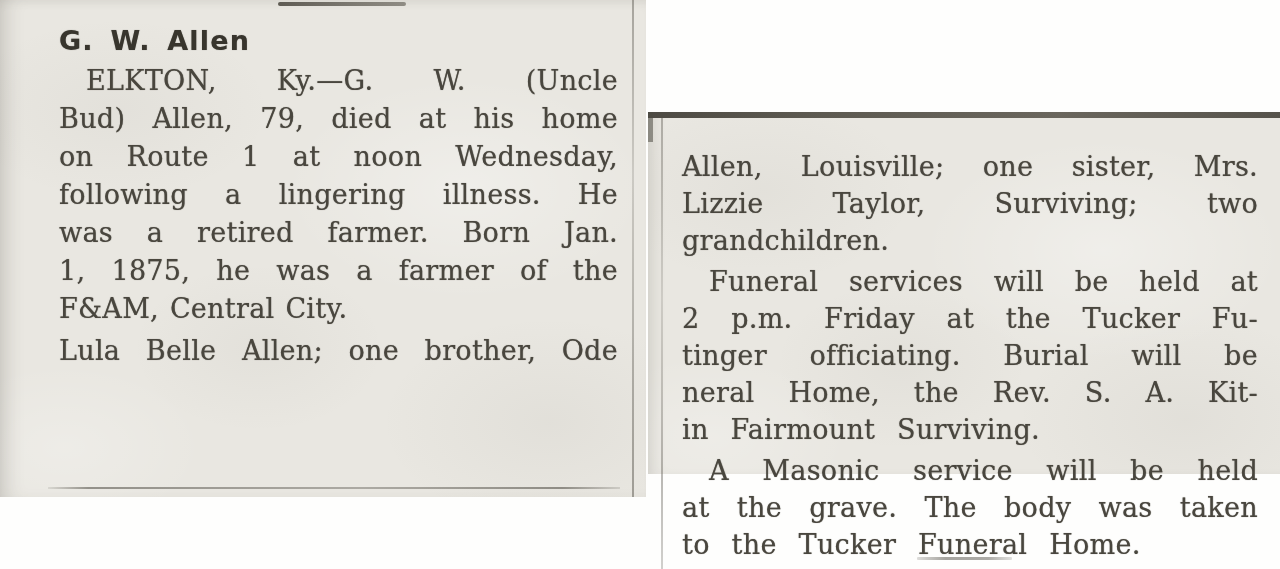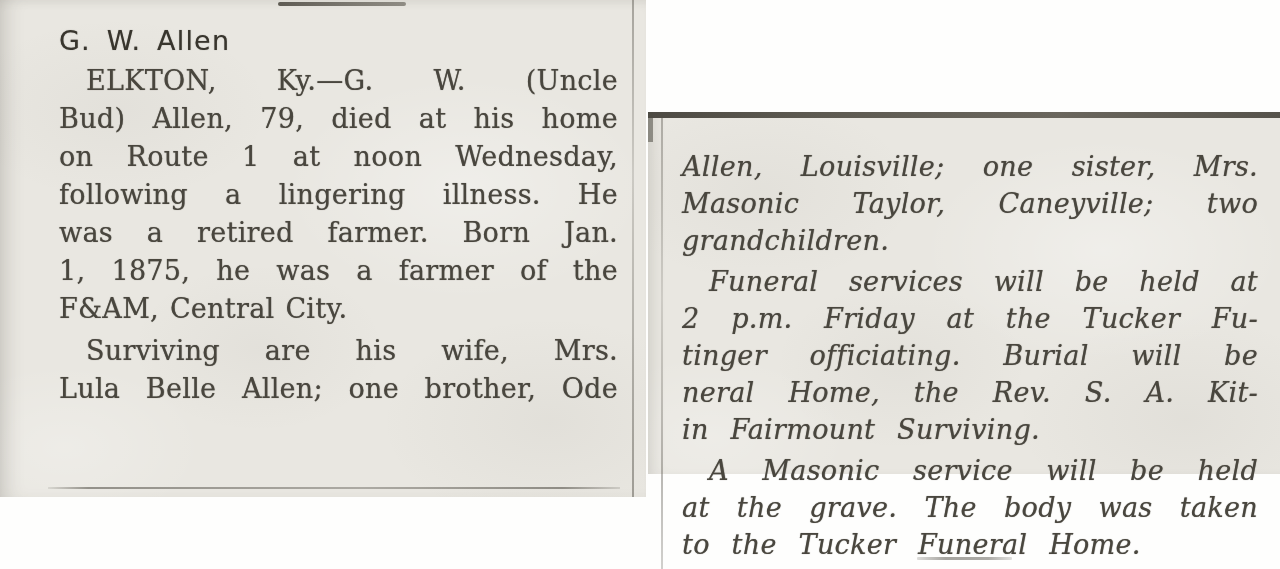--- a/index.html
+++ b/index.html
@@ -19,28 +19,27 @@
       radial-gradient(200px 120px at 10% 90%, rgba(255,255,255,.22), transparent 70%);
     color:#49463e;
   }
   .clip-left {
     left:0; top:0; width:646px; height:497px;
     box-shadow: inset 16px 0 20px -12px rgba(62,59,51,.22), inset 0 8px 14px -10px rgba(62,59,51,.14);
   }
   .clip-right {
     left:648px; top:112px; width:632px; height:362px;
     box-shadow: inset 12px 0 16px -10px rgba(62,59,51,.18);
-    font-style: italic;
   }
   .textcol { position:absolute; }
   .clip-left  .textcol { left:55px; top:24px; width:567px; font-size:27px; line-height:38px; }
   .clip-right .textcol { left:30px; top:32px; width:584px; font-size:27px; line-height:37px; }
   .headline {
     font-family:"DejaVu Sans","Liberation Sans",sans-serif;
-    font-weight:400; font-size:27px; line-height:34px;
+    font-weight:700; font-size:27px; line-height:34px;
     letter-spacing:1.2px; word-spacing:6px;
     color:#38352d; margin:0 0 2px 4px;
     text-shadow:0 0 1px rgba(56,53,45,.5);
   }
   .para { margin:4px; }
   .line {
     text-align:justify; text-align-last:justify;
     letter-spacing:.3px; word-spacing:2px;
     text-shadow:0 0 1px rgba(73,70,62,.55), .4px .4px .6px rgba(73,70,62,.25);
   }
@@ -95,36 +94,35 @@
         <div class="line ind">ELKTON, Ky.—G. W. (Uncle</div>
         <div class="line">Bud) Allen, 79, died at his home</div>
         <div class="line">on Route 1 at noon Wednesday,</div>
         <div class="line">following a lingering illness. He</div>
         <div class="line">was a retired farmer. Born Jan.</div>
         <div class="line">1, 1875, he was a farmer of the</div>
         <div class="line end">F&amp;AM, Central City.</div>
       </div>
 
       <div class="para">
-        <div class="line ind">Surviving are his wife, Mrs.</div>
         <div class="line">Lula Belle Allen; one brother, Ode</div>
       </div>
     </div>
   </div>
 
   <div class="clip clip-right">
     <div class="top-edge"></div>
     <div class="corner-notch"></div>
     <div class="colrule-right-clip"></div>
     <div class="end-mark"></div>
 
     <div class="textcol">
       <div class="para">
         <div class="line">Allen, Louisville; one sister, Mrs.</div>
-        <div class="line">Masonic Taylor, Caneyville; two</div>
+        <div class="line">Lizzie Taylor, Surviving; two</div>
         <div class="line end">grandchildren.</div>
       </div>
 
       <div class="para">
         <div class="line ind">Funeral services will be held at</div>
         <div class="line">2 p.m. Friday at the Tucker Fu-</div>
         <div class="line">tinger officiating. Burial will be</div>
         <div class="line">neral Home, the Rev. S. A. Kit-</div>
         <div class="line end wide">in Fairmount Surviving.</div>
       </div>

